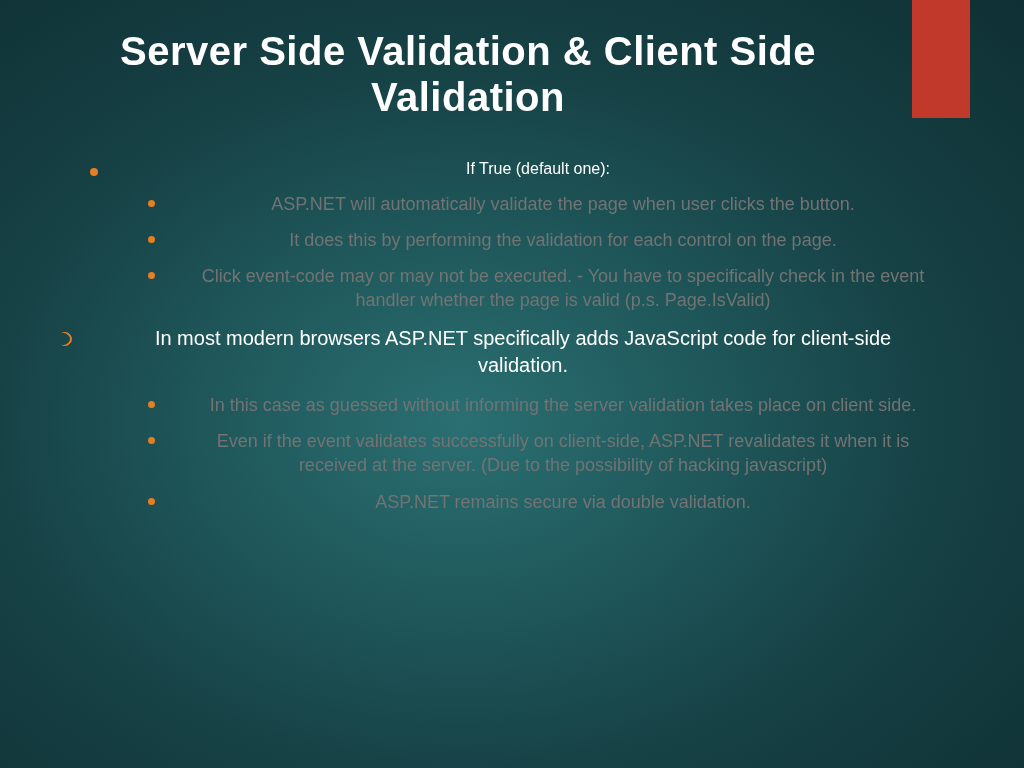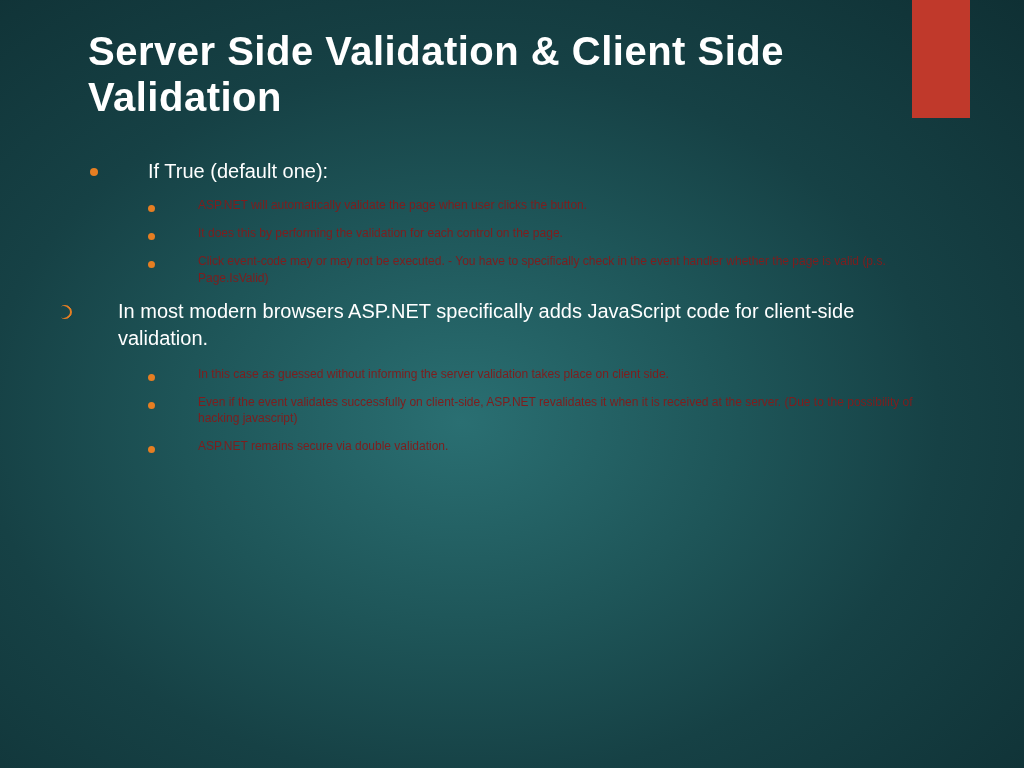--- a/index.html
+++ b/index.html
@@ -13,20 +13,21 @@
   .accent-bar {
     position: absolute;
     top: 0;
     right: 54px;
     width: 58px;
     height: 118px;
     background: #c0392b;
   }
   .slide {
     padding: 28px 96px 0 88px;
+    text-align: center;
   }
   .title {
     font-size: 40px;
     font-weight: bold;
     line-height: 1.15;
     letter-spacing: 0.5px;
     margin-bottom: 38px;
     max-width: 760px;
   }
   ul { list-style: none; }
@@ -48,40 +49,40 @@
     border: 2px solid #e67e22;
     border-left: none;
     border-bottom: none;
     border-radius: 50%;
     transform: rotate(45deg);
   }
   .lvl2 {
     position: relative;
     padding-left: 60px;
     margin-bottom: 12px;
-    font-size: 20px;
+    font-size: 16px;
     line-height: 1.35;
   }
   .lvl2::before {
     content: "";
     position: absolute;
     left: 2px;
     top: 10px;
     width: 8px;
     height: 8px;
     background: #e67e22;
     border-radius: 50%;
   }
   .lvl3 {
     position: relative;
     padding-left: 110px;
     margin-bottom: 12px;
-    font-size: 12px;
+    font-size: 18px;
     line-height: 1.35;
-    color: #7f1d1d;
+    color: #737373;
   }
   .lvl3::before {
     content: "";
     position: absolute;
     left: 60px;
     top: 8px;
     width: 7px;
     height: 7px;
     background: #e67e22;
     border-radius: 50%;

